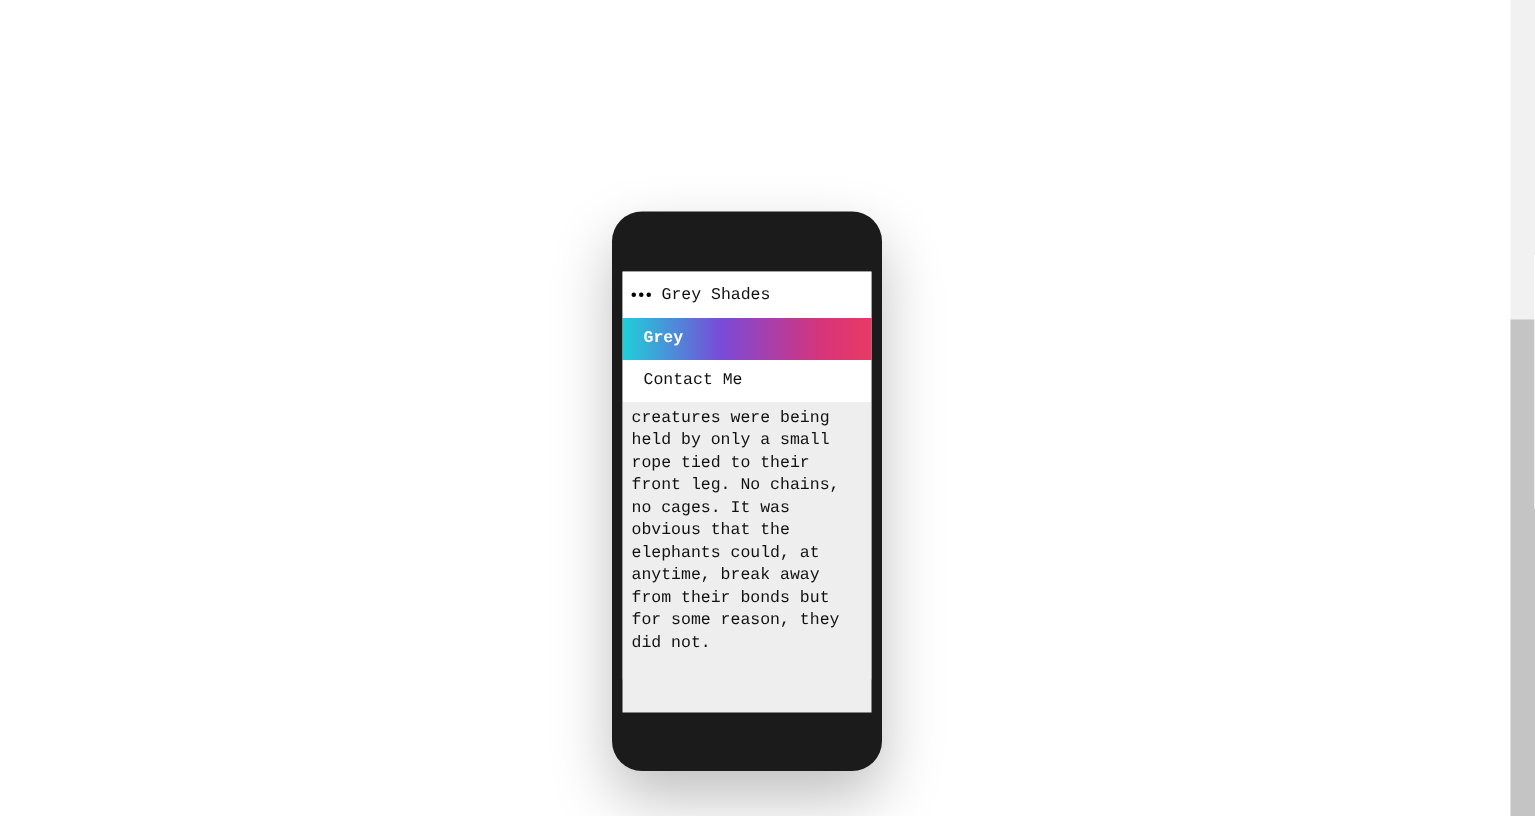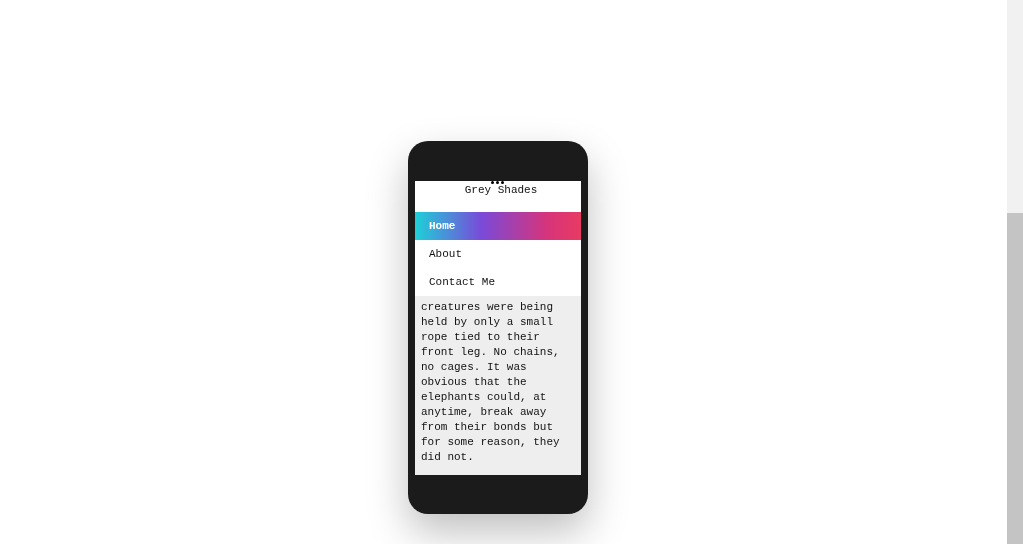--- a/index.html
+++ b/index.html
@@ -41,21 +41,20 @@
   .header-bar {
     position: relative;
     width: 100%;
     height: 31px;
     background: #ffffff;
     display: flex;
     align-items: center;
     padding-left: 6px;
     font-size: 11px;
     color: #111;
-    flex-direction: column;
   }
   .dots {
     display: inline-flex;
     gap: 2px;
     margin-right: 7px;
     align-items: center;
   }
   .dot {
     width: 3px;
     height: 3px;
@@ -126,24 +125,21 @@
           <span class="dots">
             <span class="dot"></span>
             <span class="dot"></span>
             <span class="dot"></span>
           </span>
           <span>Grey Shades</span>
         </div>
 
         <div class="nav">
           <div class="nav-item active">
-            <span>Home</span>
-          </div>
-          <div class="nav-item">
-            <span>About</span>
+            <span>Grey</span>
           </div>
           <div class="nav-item">
             <span>Contact Me</span>
           </div>
         </div>
 
         <div class="body-text">
           <p>creatures were being held by only a small rope tied to their front leg. No chains, no cages. It was obvious that the elephants could, at anytime, break away from their bonds but for some reason, they did not.</p>
 
         </div>

